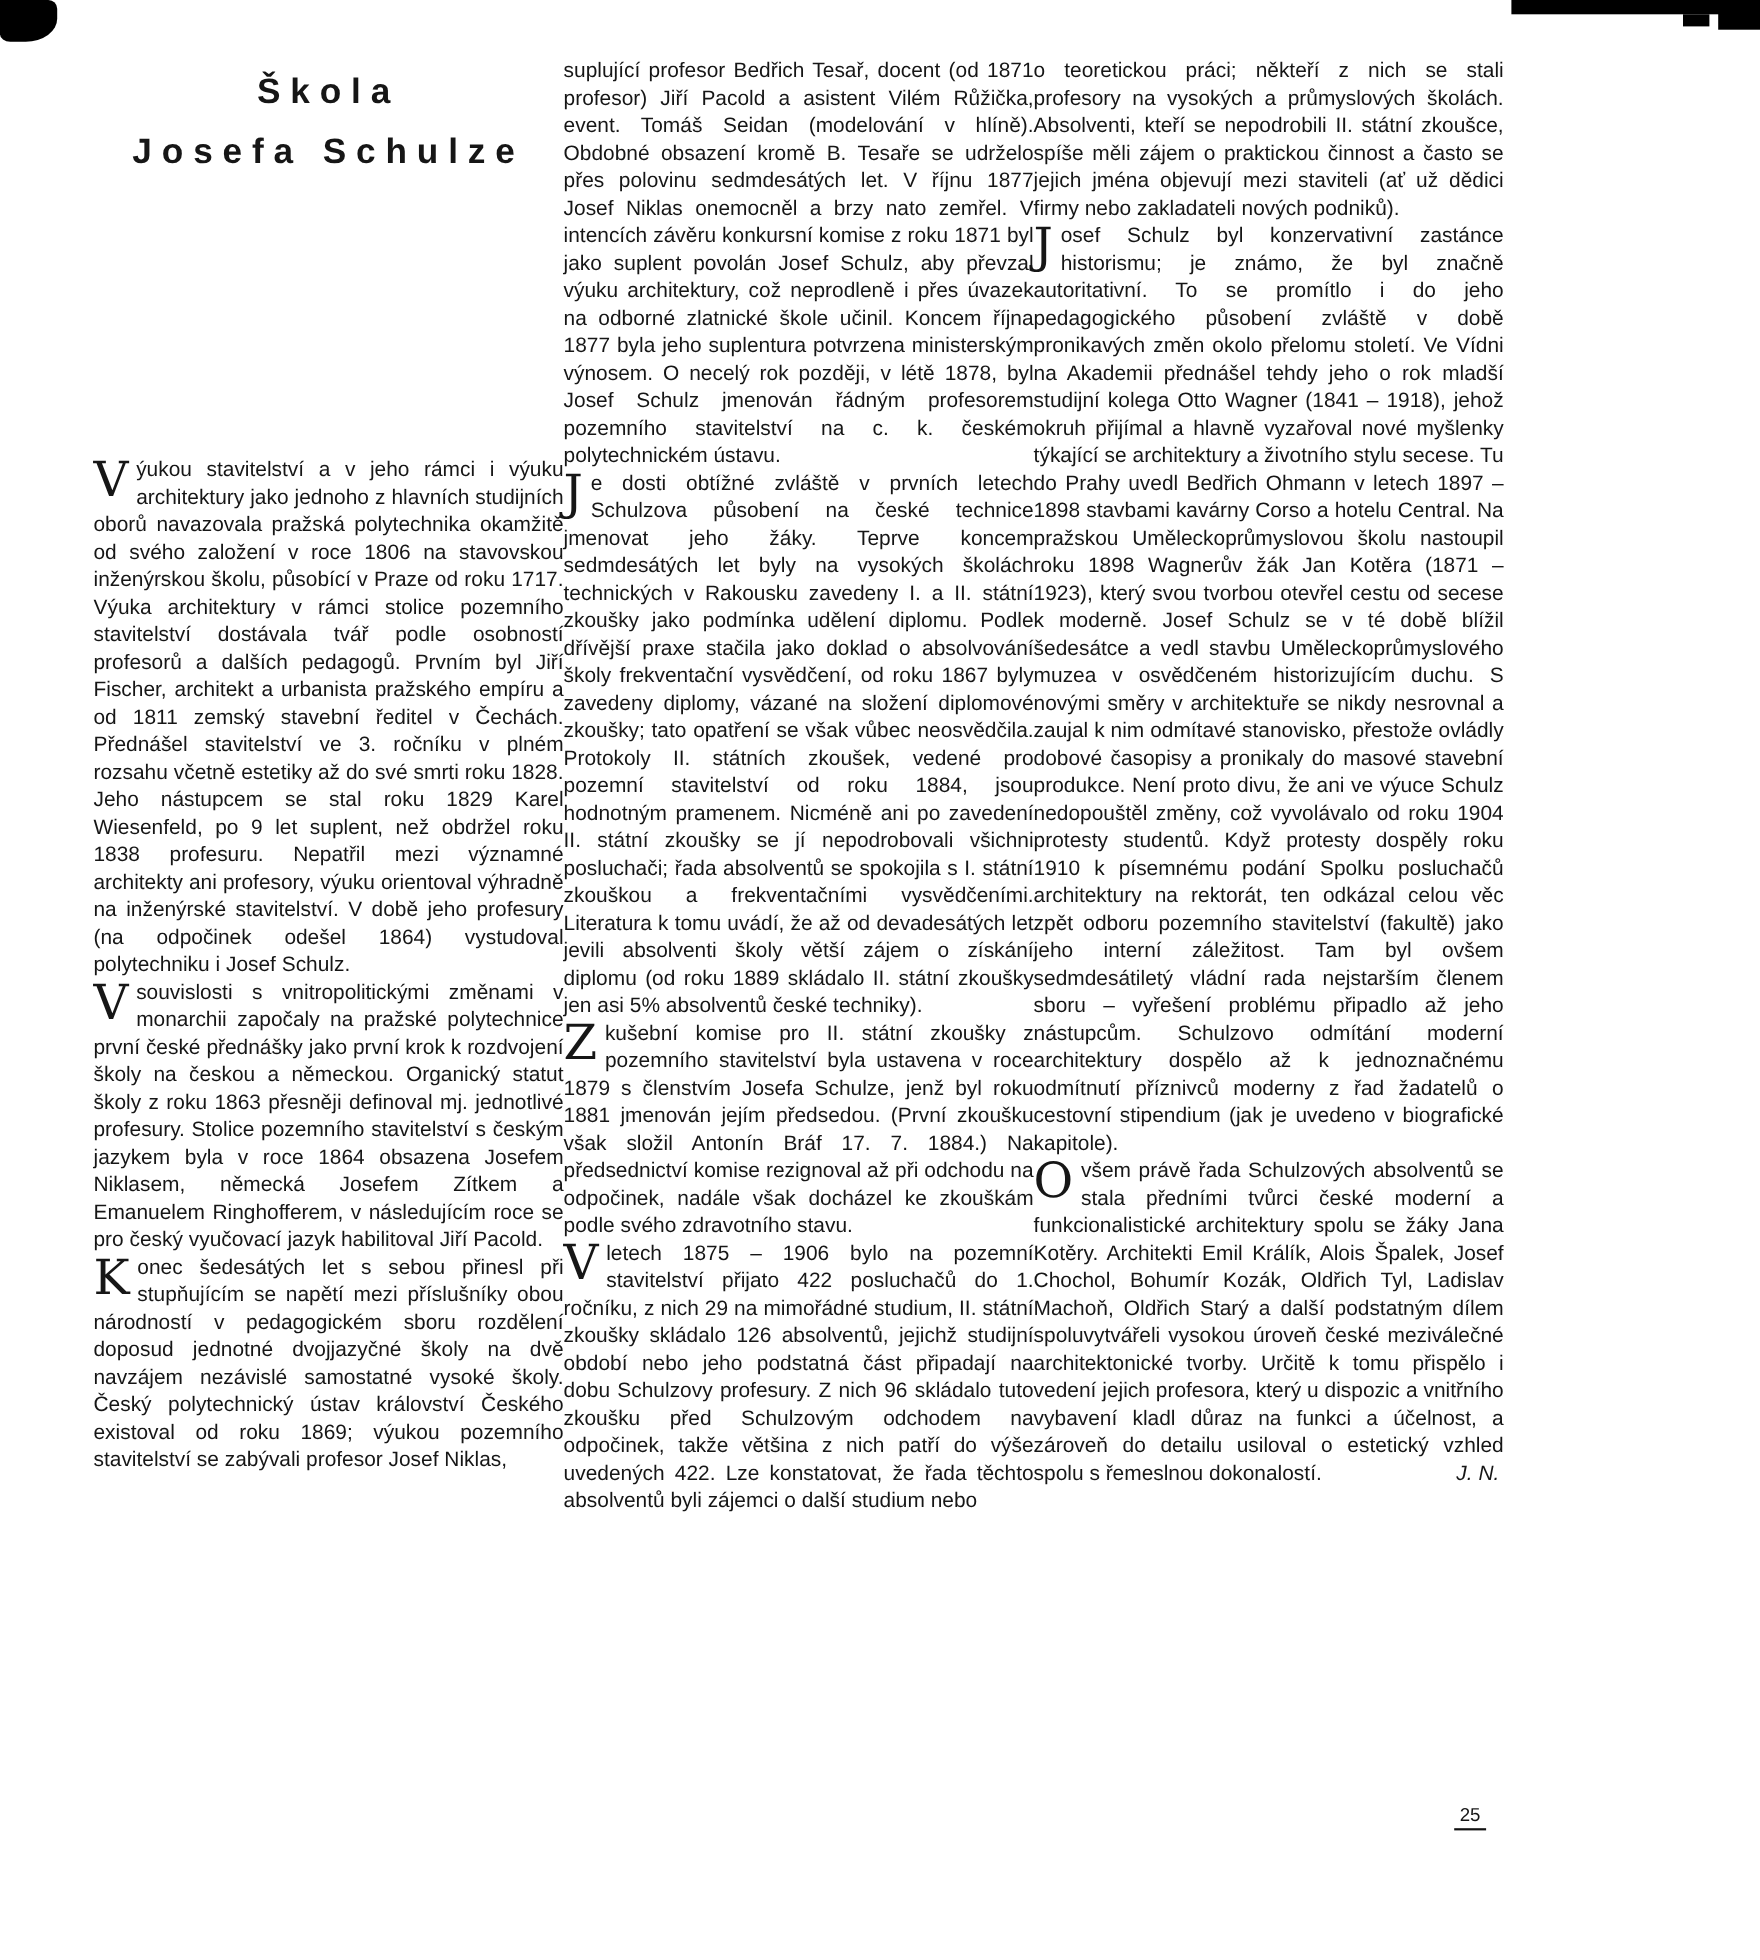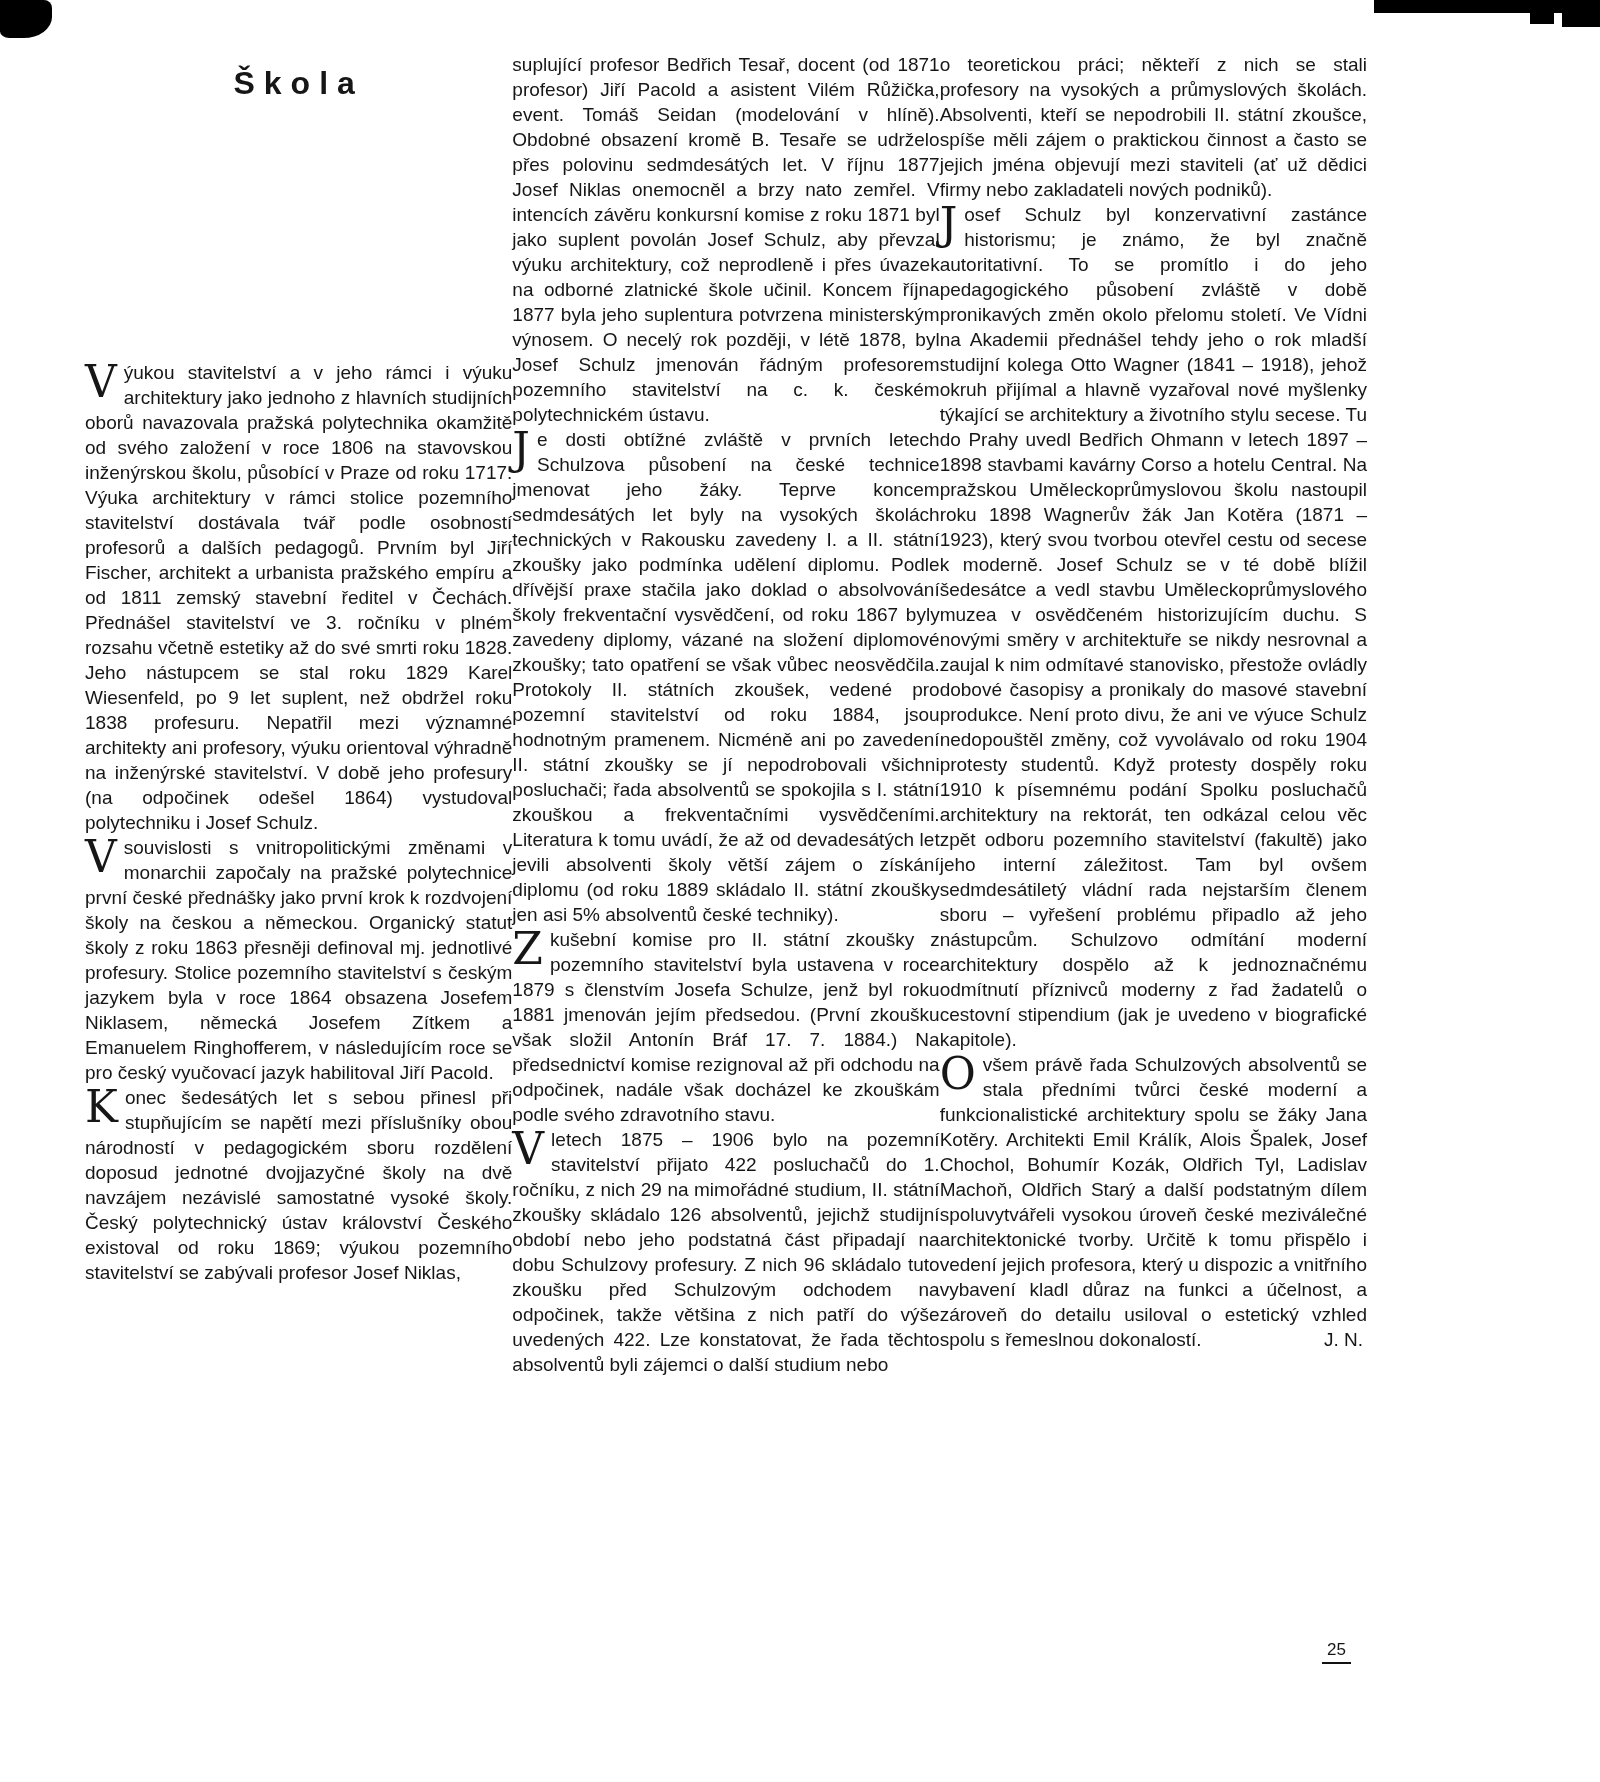--- a/index.html
+++ b/index.html
@@ -30,21 +30,21 @@
     text-align:justify;
     text-justify:inter-word;
   }
   .dropcap {
     float:left;
     font-family:"DejaVu Serif", serif;
     font-size:44px; line-height:38px;
     padding:3px 7px 0 0;
   }
   .dropcap:empty { display:none; }
-  .signature { float:right; padding-right:4px; }
+  .signature { float:right; font-style:italic; padding-right:4px; }
   .page-number {
     position:absolute; left:1322px; top:1640px;
     font-size:17px;
     border-bottom:2px solid #111;
     padding:0 5px 2px;
   }
   .mark-tl {
     position:absolute; left:0; top:0;
     width:52px; height:38px; background:#000;
     border-radius:0 8px 55% 18%;
@@ -70,20 +70,21 @@
   <div class="mark-tl"></div>
   <div class="mark-tr-bar"></div>
   <div class="mark-tr-block"></div>
   <div class="mark-tr-notch"></div>
 
   <div class="content">
 
     <div class="column">
       <div class="article-title">
         <div>Škola</div>
+        <div>Josefa Schulze</div>
       </div>
       <div class="title-spacer"></div>
 
       <p class="para"><span class="dropcap">V</span><span>ýukou stavitelství a v jeho rámci i výuku architektury jako jednoho z hlavních studijních oborů navazovala pražská polytechnika okamžitě od svého založení v roce 1806 na stavovskou inženýrskou školu, působící v Praze od roku 1717. Výuka architektury v rámci stolice pozemního stavitelství dostávala tvář podle osobností profesorů a dalších pedagogů. Prvním byl Jiří Fischer, architekt a urbanista pražského empíru a od 1811 zemský stavební ředitel v Čechách. Přednášel stavitelství ve 3. ročníku v plném rozsahu včetně estetiky až do své smrti roku 1828. Jeho nástupcem se stal roku 1829 Karel Wiesenfeld, po 9 let suplent, než obdržel roku 1838 profesuru. Nepatřil mezi významné architekty ani profesory, výuku orientoval výhradně na inženýrské stavitelství. V době jeho profesury (na odpočinek odešel 1864) vystudoval polytechniku i Josef Schulz.</span></p>
       <p class="para"><span class="dropcap">V</span><span>souvislosti s vnitropolitickými změnami v monarchii započaly na pražské polytechnice první české přednášky jako první krok k rozdvojení školy na českou a německou. Organický statut školy z roku 1863 přesněji definoval mj. jednotlivé profesury. Stolice pozemního stavitelství s českým jazykem byla v roce 1864 obsazena Josefem Niklasem, německá Josefem Zítkem a Emanuelem Ringhofferem, v následujícím roce se pro český vyučovací jazyk habilitoval Jiří Pacold.</span></p>
       <p class="para"><span class="dropcap">K</span><span>onec šedesátých let s sebou přinesl při stupňujícím se napětí mezi příslušníky obou národností v pedagogickém sboru rozdělení doposud jednotné dvojjazyčné školy na dvě navzájem nezávislé samostatné vysoké školy. Český polytechnický ústav království Českého existoval od roku 1869; výukou pozemního stavitelství se zabývali profesor Josef Niklas,</span></p>
     </div>
 
     <div class="column">
       <p class="para"><span>suplující profesor Bedřich Tesař, docent (od 1871 profesor) Jiří Pacold a asistent Vilém Růžička, event. Tomáš Seidan (modelování v hlíně). Obdobné obsazení kromě B. Tesaře se udrželo přes polovinu sedmdesátých let. V říjnu 1877 Josef Niklas onemocněl a brzy nato zemřel. V intencích závěru konkursní komise z roku 1871 byl jako suplent povolán Josef Schulz, aby převzal výuku architektury, což neprodleně i přes úvazek na odborné zlatnické škole učinil. Koncem října 1877 byla jeho suplentura potvrzena ministerským výnosem. O necelý rok později, v létě 1878, byl Josef Schulz jmenován řádným profesorem pozemního stavitelství na c. k. českém polytechnickém ústavu.</span></p>

